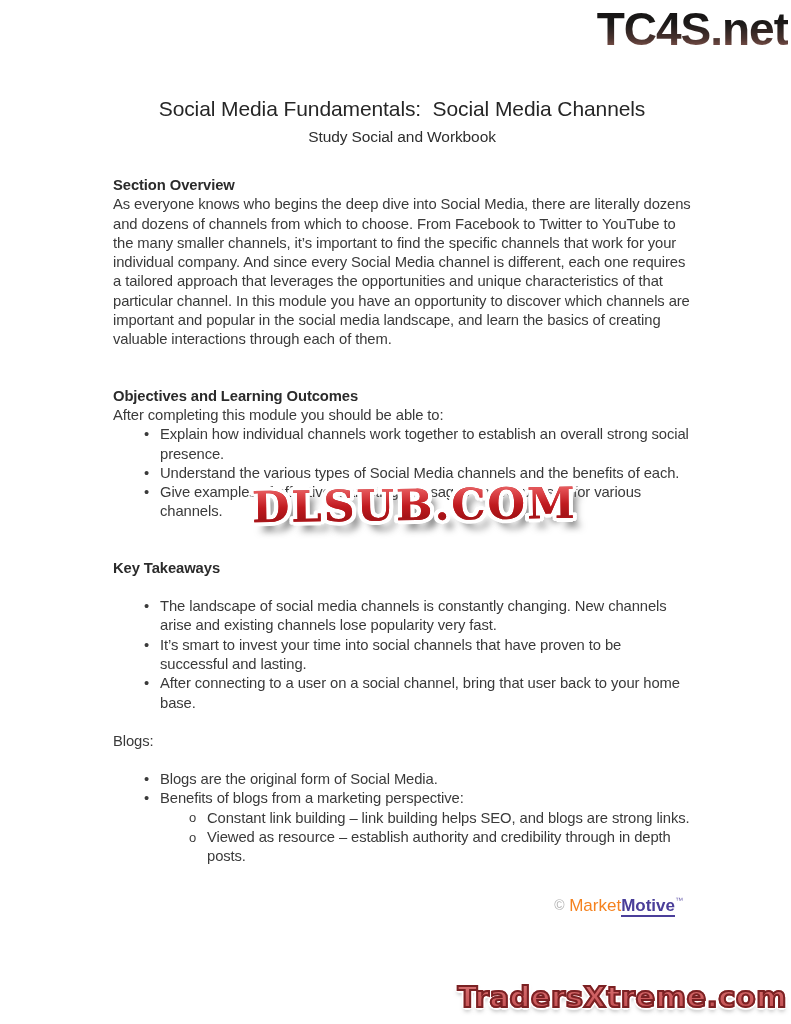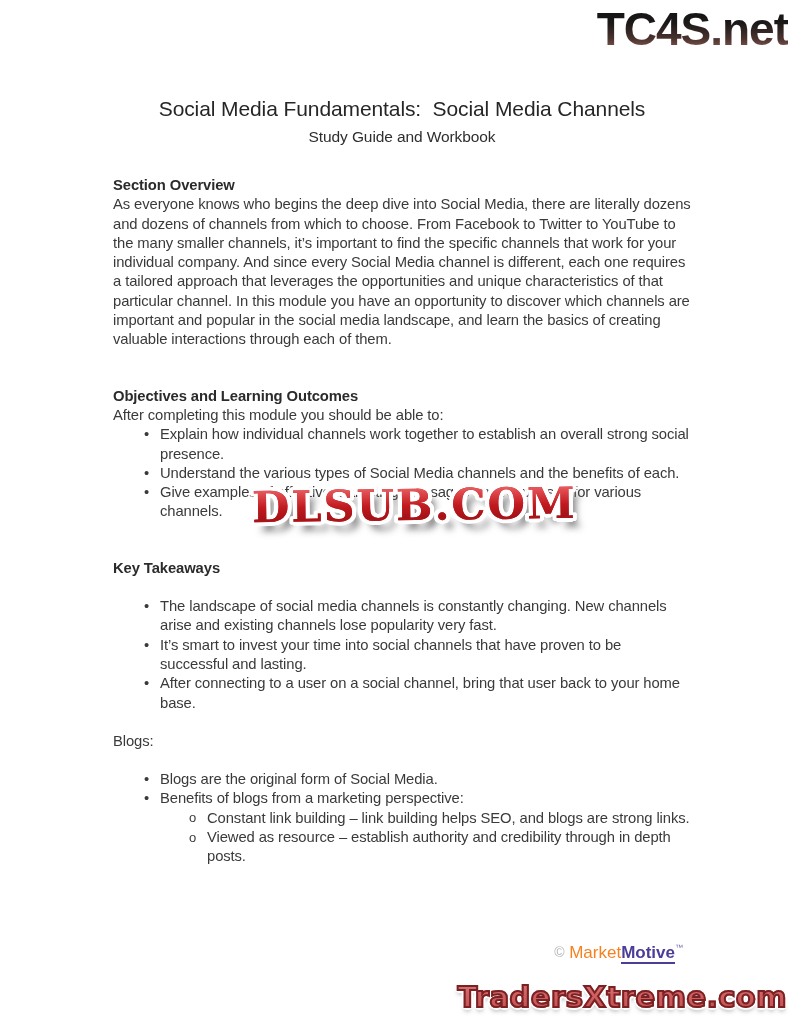--- a/index.html
+++ b/index.html
@@ -110,24 +110,24 @@
     left: 0; top: 0;
     background: linear-gradient(180deg, #ef8c88 0%, #e04a4e 26%, #c01a1f 52%, #a51317 74%, #c2282d 100%);
     -webkit-background-clip: text;
     background-clip: text;
     color: transparent;
   }
 
   
   .mm {
     position: absolute;
-    top: 934px;
+    top: 890px;
     right: 108px;
     font-size: 17px;
-    line-height: 28px;
+    line-height: 22px;
     white-space: nowrap;
   }
   .mm-c { color: #b3b3b3; font-size: 14px; vertical-align: 1px; }
   .mm-market { color: #f5821f; }
   .mm-motive { color: #4a3e99; font-weight: bold; border-bottom: 2px solid #4a3e99; }
   .mm-tm { color: #7a6fb5; font-size: 8px; vertical-align: 8px; }
 
   
   .tx {
     position: absolute;
@@ -162,21 +162,21 @@
 </head>
 <body>
 
 <div class="page">
 
   <div class="tc4s">TC4S.net</div>
 
   <div class="content">
 
     <h1 class="title">Social Media Fundamentals:  Social Media Channels</h1>
-    <div class="subtitle">Study Guide and Workbook</div>
+    <div class="subtitle">Study Social and Workbook</div>
 
     <div class="h-sec mt-sec">Section Overview</div>
     <p>As everyone knows who begins the deep dive into Social Media, there are literally dozens and dozens of channels from which to choose.  From Facebook to Twitter to YouTube to the many smaller channels, it’s important to find the specific channels that work for your individual company.  And since every Social Media channel is different, each one requires a tailored approach that leverages the opportunities and unique characteristics of that particular channel.  In this module you have an opportunity to discover which channels are important and popular in the social media landscape, and learn the basics of creating valuable interactions through each of them.</p>
 
     <div class="h-sec" style="margin-top:37px;">Objectives and Learning Outcomes</div>
     <p>After completing this module you should be able to:</p>
     <ul class="b1">
       <li><span>Explain how individual channels work together to establish an overall strong social presence.</span></li>
       <li><span>Understand the various types of Social Media channels and the benefits of each.</span></li>
       <li><span>Give examples of effective marketing messages and responses for various channels.</span></li>

